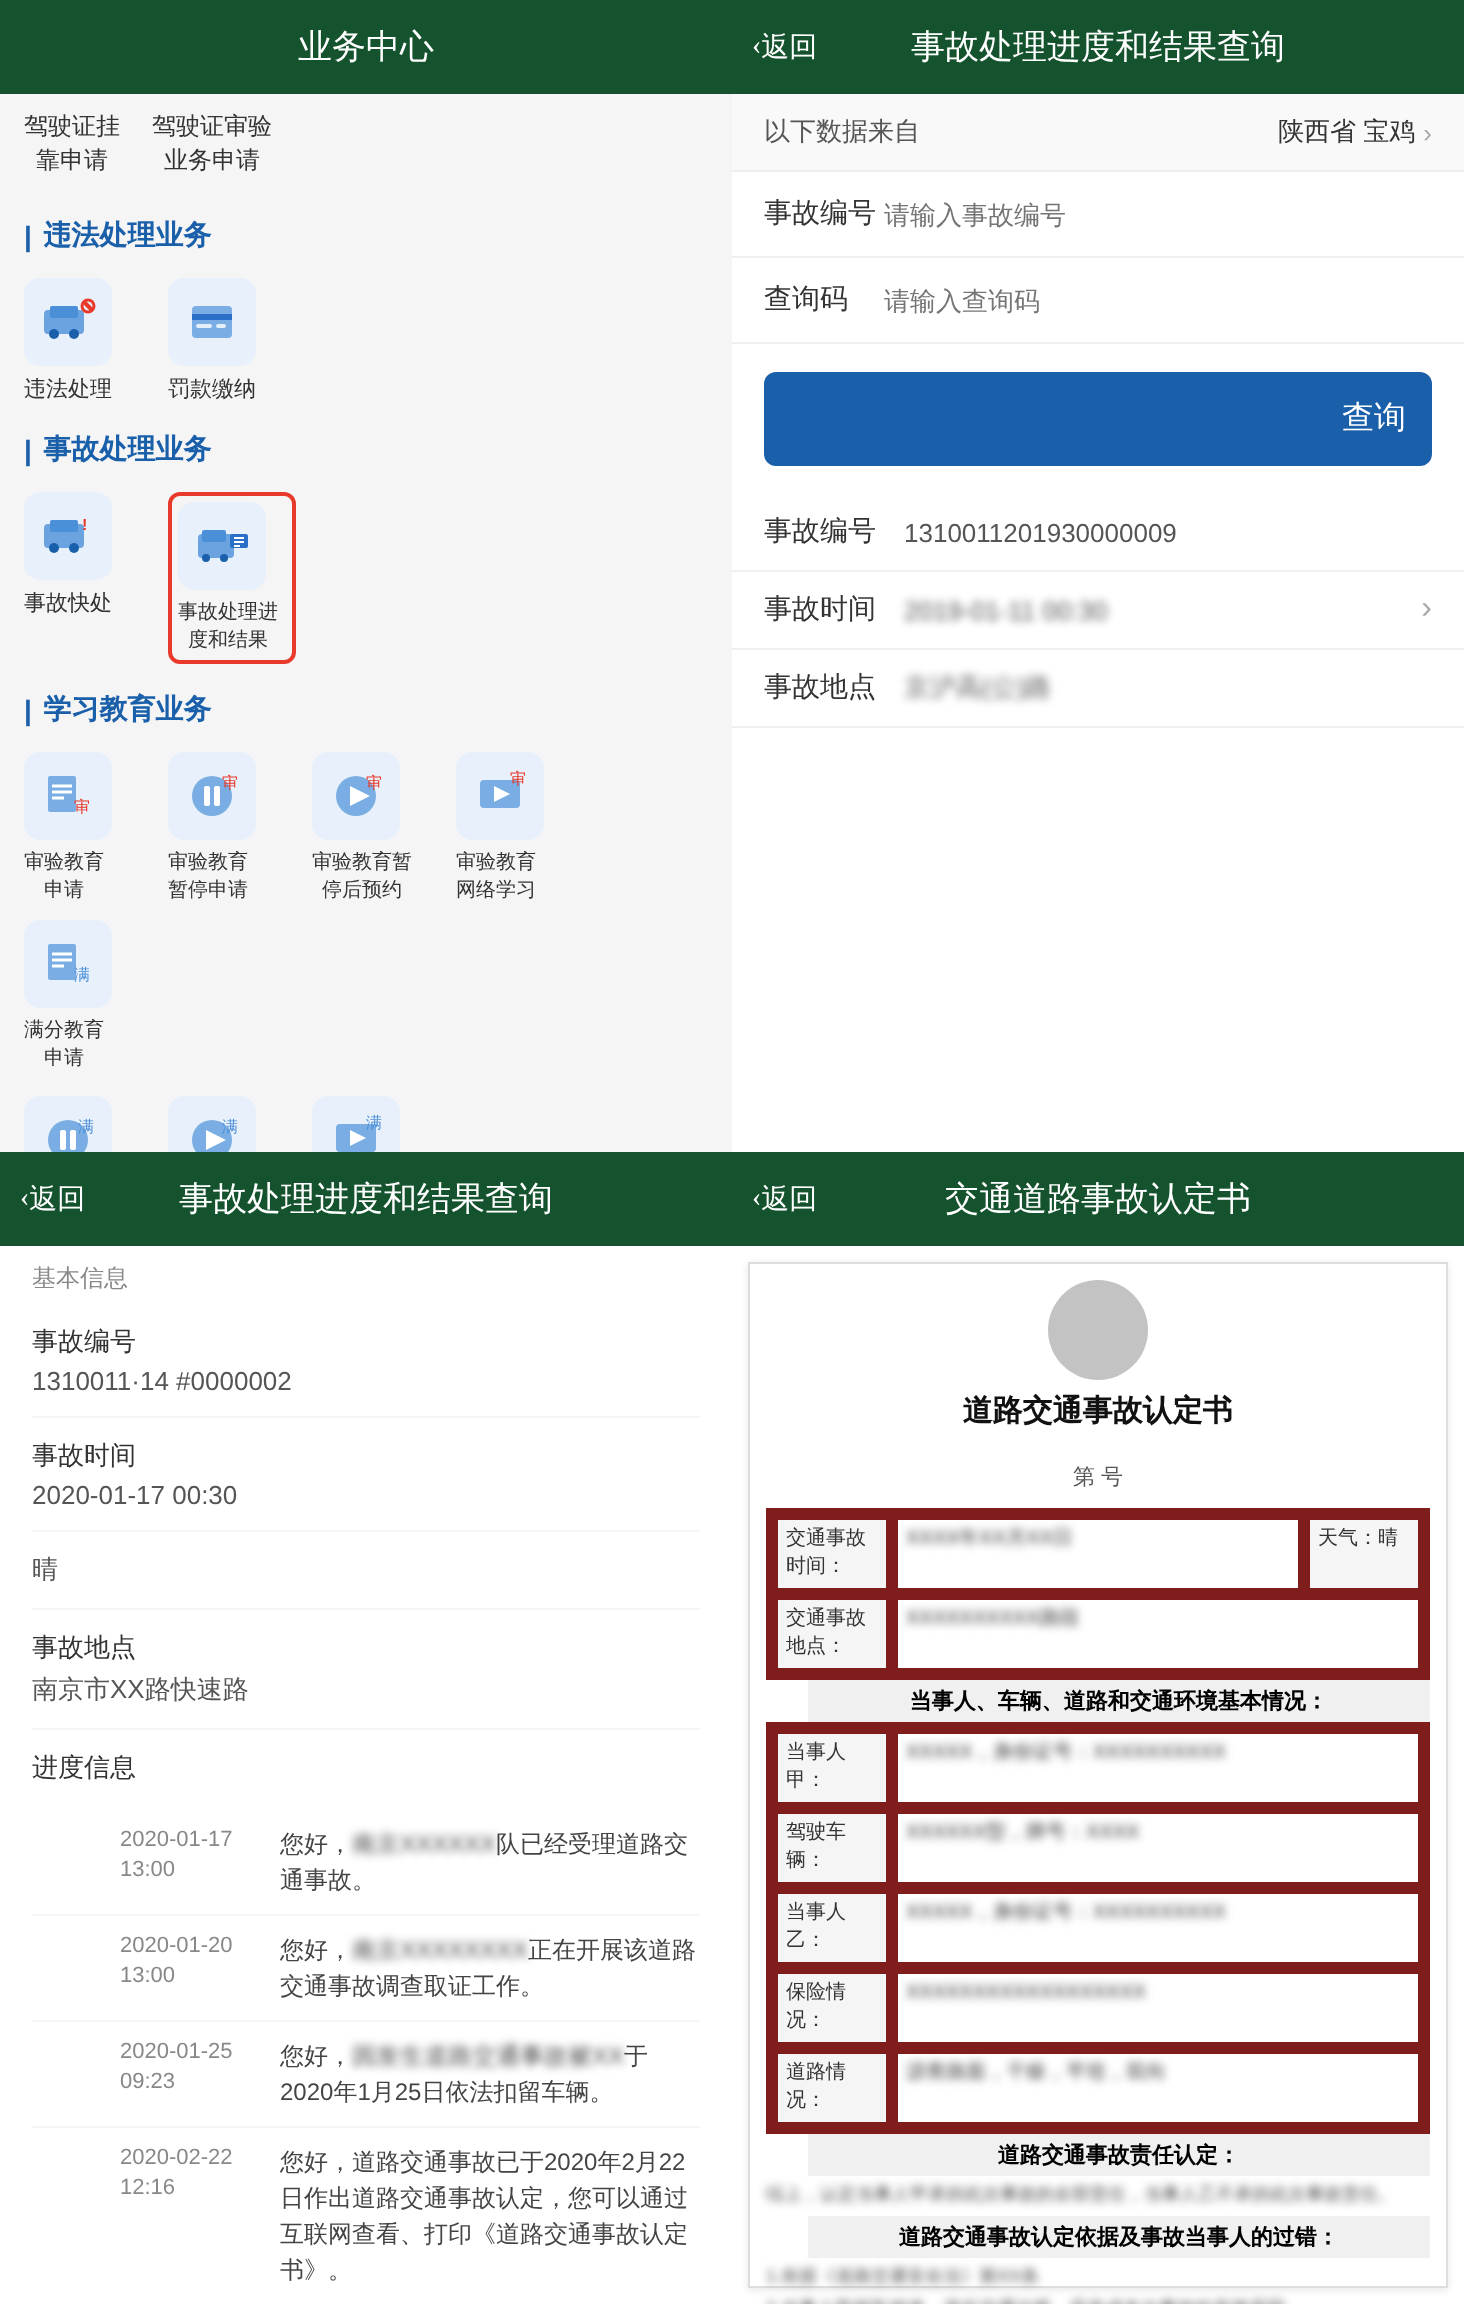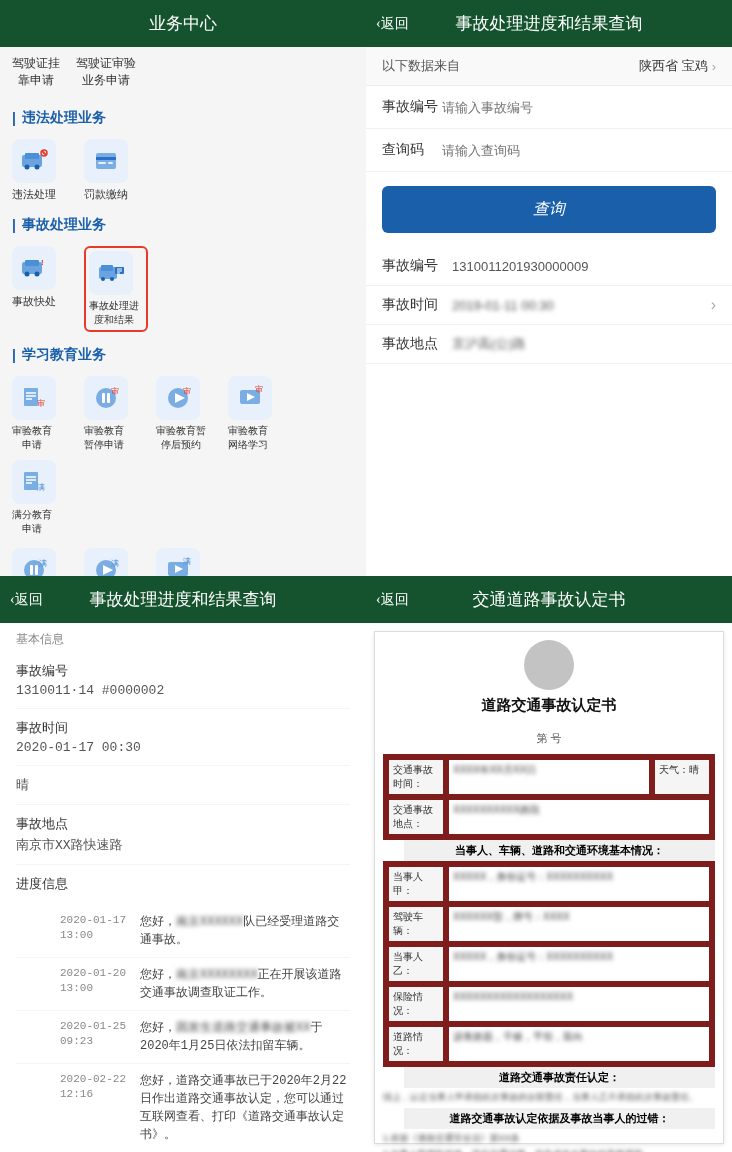--- a/index.html
+++ b/index.html
@@ -27,29 +27,29 @@
     .icon-box svg { width: 28px; height: 28px; }
 
     
     .panel2 { background: white; }
     .panel2 .content { padding: 0; flex: 1; overflow-y: auto; }
     .data-source { display: flex; align-items: center; justify-content: space-between; padding: 10px 16px; font-size: 13px; color: #555; background: #f9f9f9; border-bottom: 1px solid #eee; }
     .data-source .location { color: #333; font-weight: 500; display: flex; align-items: center; }
     .form-row { display: flex; align-items: center; padding: 12px 16px; border-bottom: 1px solid #f0f0f0; }
     .form-label { font-size: 14px; color: #333; width: 60px; flex-shrink: 0; }
     .form-input { flex: 1; font-size: 13px; color: #aaa; border: none; outline: none; background: transparent; }
-    .query-btn { margin: 14px 16px; background: #1a5faa; color: white; border: none; border-radius: 6px; padding: 13px; width: calc(100% - 32px); font-size: 16px; text-align: center; font-style: italic; }
+    .query-btn { margin: 14px 16px; background: #1a5faa; color: white; border: none; border-radius: 6px; padding: 13px; width: calc(100% - 32px); font-size: 16px; text-align: right; }
     .result-row { padding: 10px 16px; border-bottom: 1px solid #f0f0f0; display: flex; align-items: center; }
     .result-label { font-size: 14px; color: #333; width: 70px; flex-shrink: 0; }
     .result-value { font-size: 13px; color: #555; flex: 1; }
     .result-row .arrow { color: #aaa; font-size: 16px; }
 
     
     .panel3 { background: white; }
-    .panel3 .content { flex: 1; overflow-y: auto; padding: 0 16px; font-family: Liberation Mono, monospace; }
+    .panel3 .content { flex: 1; overflow-y: auto; padding: 0 16px; }
     .info-section-title { font-size: 12px; color: #888; padding: 8px 0 4px; }
     .detail-row { padding: 10px 0; border-bottom: 1px solid #f5f5f5; }
     .detail-label { font-size: 13px; color: #333; font-weight: 500; margin-bottom: 3px; }
     .detail-value { font-size: 13px; color: #555; }
     .progress-section { margin-top: 6px; }
     .progress-item { display: flex; padding: 8px 0; border-bottom: 1px solid #f5f5f5; }
     .progress-time { font-size: 11px; color: #888; width: 80px; flex-shrink: 0; line-height: 1.4; margin-left: 44px; }
     .progress-text { font-size: 12px; color: #444; flex: 1; line-height: 1.5; }
     .doc-section { padding: 10px 0; border-top: 1px solid #eee; }
 

